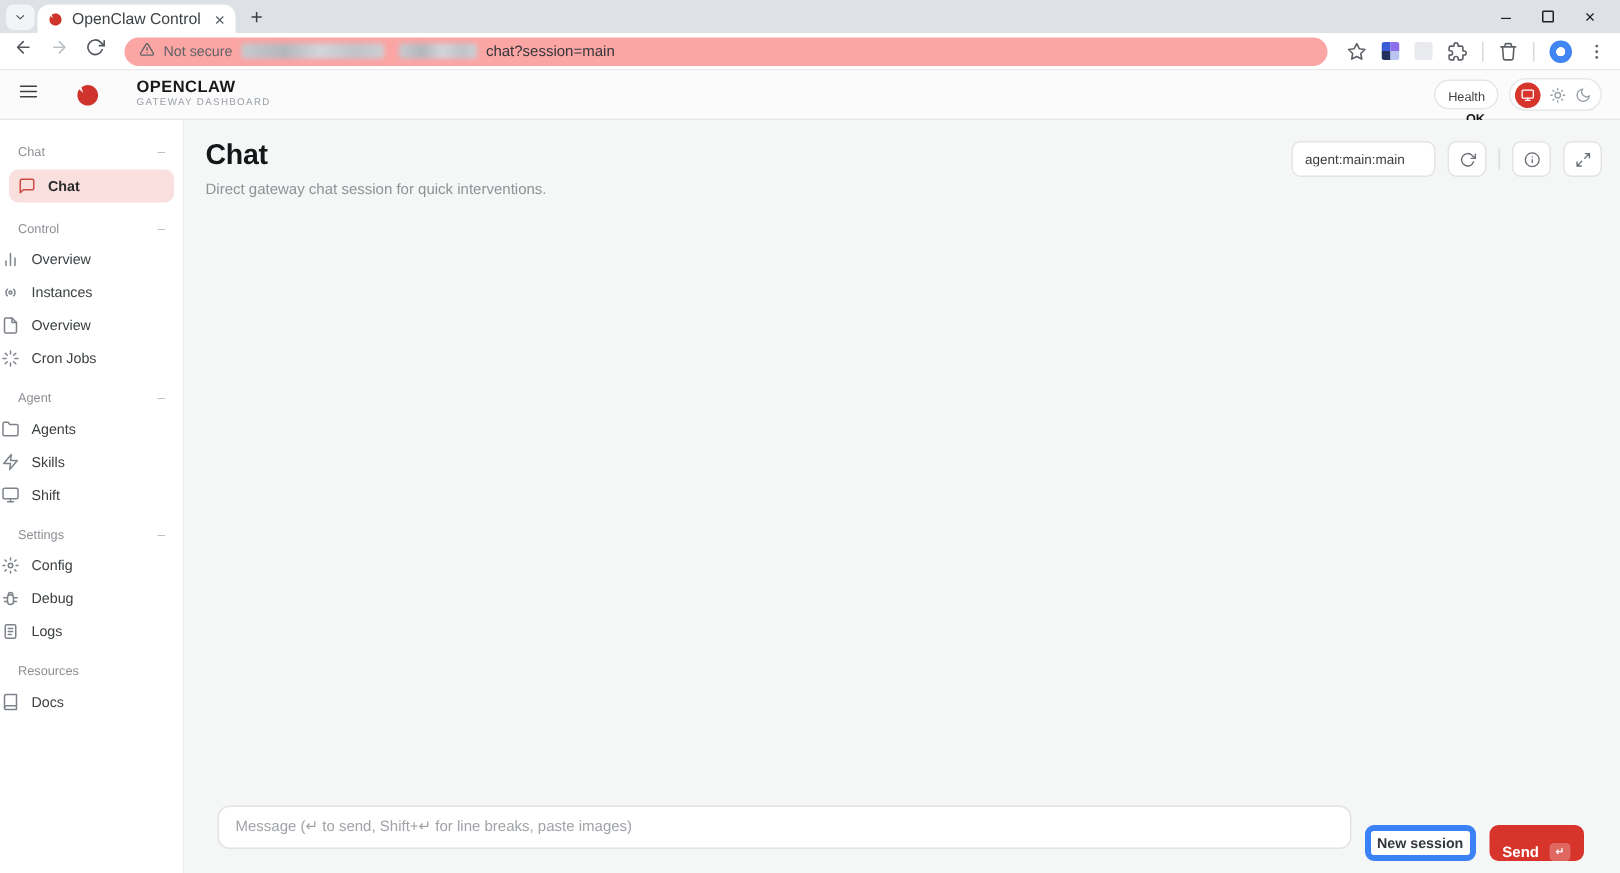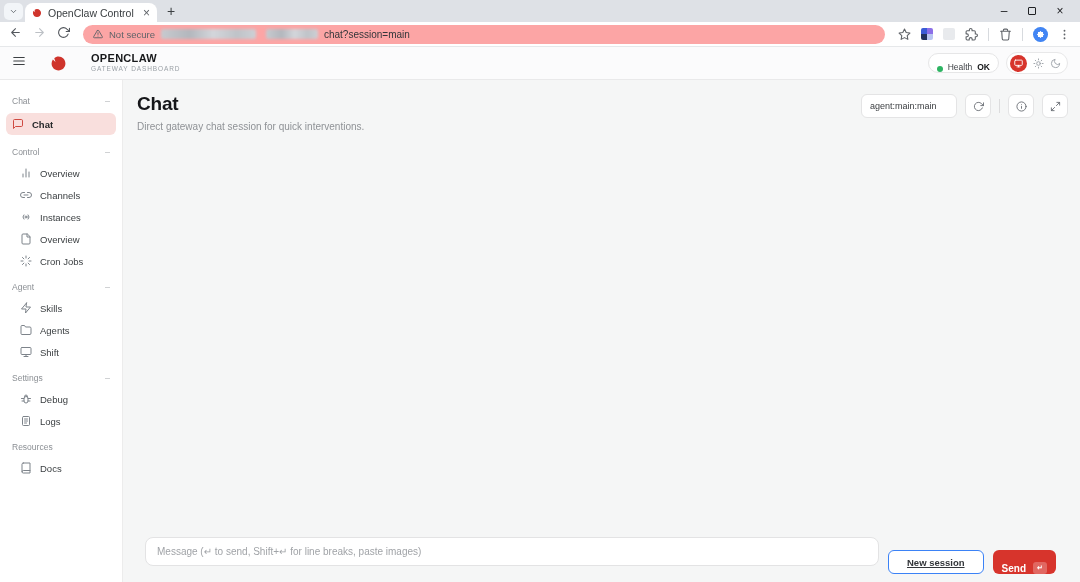--- a/index.html
+++ b/index.html
@@ -42,56 +42,56 @@
   .avatar { width:15px; height:15px; border-radius:50%; background:radial-gradient(circle at 50% 50%, #ffffff 0 28%, #4285f4 30% 60%, #1a73e8 100%); }
 
   
   .app-header { height:33px; background:#fbfbfc; border-bottom:1px solid #e9e9ea; display:flex; align-items:center; padding:0 12px; gap:24px; flex:none; }
   .hamburger { color:#3c4043; } .hamburger .ic { width:14px; height:14px; stroke-width:1.8; }
   .logo { width:17px; height:17px; }
   .brand { display:flex; flex-direction:column; line-height:1; }
   .brand-name { font-size:11px; font-weight:800; color:#17181a; letter-spacing:.3px; }
   .brand-sub { font-size:6.5px; color:#9aa0a6; letter-spacing:.9px; margin-top:2px; }
   .hdr-right { margin-left:auto; display:flex; align-items:center; gap:7px; }
-  .health-pill { height:20px; border:1px solid #e6e6e7; background:#fff; border-radius:10px; display:flex; align-items:flex-end; gap:5px; padding:0 8px; }
+  .health-pill { height:20px; border:1px solid #e6e6e7; background:#fff; border-radius:10px; display:flex; align-items:flex-end; gap:5px; padding:0 8px;flex-direction:column; }
   .health-dot { width:6px; height:6px; border-radius:50%; background:#2db462; }
   .health-label { font-size:8.5px; color:#3f4246; }
   .health-status { font-size:8.5px; font-weight:700; color:#141517; font-family:Liberation Sans, sans-serif; }
   .theme-group { height:22px; border:1px solid #e8e8e9; background:#fff; border-radius:11px; display:flex; align-items:center; gap:6px; padding:0 3px; }
   .theme-btn { color:#9aa0a6; display:grid; place-items:center; } .theme-btn .ic { width:11px; height:11px; }
   .theme-btn.active { width:17px; height:17px; border-radius:50%; background:#d7342c; color:#fff; }
   .theme-btn.active .ic { width:9px; height:9px; stroke-width:2.4; }
 
   
   .body { flex:1; display:flex; min-height:0; }
   .sidebar { width:123px; background:#fff; border-right:1px solid #ececec; padding-top:6px; flex:none; overflow:hidden; }
   .side-section { display:flex; justify-content:space-between; align-items:center; padding:10px 12px 5px 12px; }
   .side-section .lbl { font-size:8.5px; color:#8b8f94; }
   .side-section .dash { font-size:9px; color:#b7babd; }
-  .side-item { display:flex; align-items:center; gap:8px; padding:5px 20px; color:#7d838a; cursor:default; }
+  .side-item { display:flex; align-items:center; gap:8px; padding:5px 1px; color:#7d838a; cursor:default; }
   .side-item .side-label { font-size:9.5px; color:#3c4043; }
   .side-item.active { margin:2px 6px; padding:5px 6px; border-radius:6px; background:#f9dfdd; color:#cf4a41; }
   .side-item.active .side-label { color:#27292b; font-weight:600; }
 
   .main { flex:1; background:#f5f6f6; display:flex; flex-direction:column; min-width:0; }
   .main-top { display:flex; justify-content:space-between; align-items:flex-start; padding:13px 12px 0 14px; }
   .page-title { font-size:19px; font-weight:700; color:#151619; letter-spacing:-.2px; }
   .page-subtitle { font-size:10px; color:#8f9296; margin-top:6px; }
   .top-controls { display:flex; align-items:center; gap:8px; margin-top:1px; }
   .session-input { width:96px; height:24px; border:1px solid #e4e4e5; border-radius:6px; background:#fff; padding:0 8px; font-size:9px; color:#3a3d40; font-family:"Liberation Sans",sans-serif; outline:none; }
   .icon-btn { width:26px; height:24px; border:1px solid #e4e4e5; border-radius:6px; background:#fff; display:grid; place-items:center; color:#6a6f75; }
   .icon-btn .ic { width:11px; height:11px; }
   .ctl-sep { width:1px; height:14px; background:#dcdcdd; }
 
   .chat-area { flex:1; }
 
   .composer { display:flex; align-items:flex-start; gap:9px; padding:0 24px 8px 22px; }
   .msg-input { flex:1; height:29px; border:1px solid #e3e3e4; border-radius:8px; background:#fff; padding:0 11px; font-size:10px; color:#33363a; font-family:"Liberation Sans",sans-serif; outline:none; }
   .msg-input::placeholder { color:#a0a3a7; }
-  .new-session-btn { margin-top:13px; height:24px; padding:0 18px; background:#fff; border:1px solid #3b82f6; border-radius:6px; font-size:9.5px; font-weight:600; color:#33363a; display:flex; align-items:center;text-decoration:underline; }
+  .new-session-btn { margin-top:13px; height:24px; padding:0 4px; background:#fff; border:4px solid #3b82f6; border-radius:6px; font-size:9.5px; font-weight:600; color:#33363a; display:flex; align-items:center; }
   .send-btn { margin-top:13px; height:24px; padding:0 9px; background:#d7342c; border:none; border-radius:6px; color:#fff; font-size:10px; font-weight:600; display:flex; align-items:flex-end; gap:7px; }
   .send-badge { min-width:14px; height:12px; padding:0 2px; border-radius:3px; background:rgba(255,255,255,.25); font-size:7px; display:grid; place-items:center; }
 </style>
 </head>
 <body>
 
 <div class="screen">
 
   <div class="tabstrip">
     <div class="tab-search">
@@ -235,26 +235,20 @@
         <span class="dash">–</span>
       </div>
       <div class="side-item">
         <svg class="ic" viewBox="0 0 24 24">
             <path d="M18 20V10M12 20V4M6 20v-6"></path>
           </svg>
         <span class="side-label">Overview</span>
       </div>
       <div class="side-item">
         <svg class="ic" viewBox="0 0 24 24">
-            <path d="M15 7h3a5 5 0 0 1 0 10h-3M9 17H6A5 5 0 0 1 6 7h3M8 12h8"></path>
-          </svg>
-        <span class="side-label">Channels</span>
-      </div>
-      <div class="side-item">
-        <svg class="ic" viewBox="0 0 24 24">
             <circle cx="12" cy="12" r="2"></circle>
             <path d="M16.24 7.76a6 6 0 0 1 0 8.49M7.76 16.24a6 6 0 0 1 0-8.49"></path>
           </svg>
         <span class="side-label">Instances</span>
       </div>
       <div class="side-item">
         <svg class="ic" viewBox="0 0 24 24">
             <path d="M14 2H6a2 2 0 0 0-2 2v16a2 2 0 0 0 2 2h12a2 2 0 0 0 2-2V8z"></path>
             <path d="M14 2v6h6"></path>
           </svg>
@@ -266,41 +260,48 @@
           </svg>
         <span class="side-label">Cron Jobs</span>
       </div>
 
       <div class="side-section">
         <span class="lbl">Agent</span>
         <span class="dash">–</span>
       </div>
       <div class="side-item">
         <svg class="ic" viewBox="0 0 24 24">
+            <path d="M22 19a2 2 0 0 1-2 2H4a2 2 0 0 1-2-2V5a2 2 0 0 1 2-2h5l2 3h9a2 2 0 0 1 2 2z"></path>
+          </svg>
+        <span class="side-label">Agents</span>
+      </div>
+      <div class="side-item">
+        <svg class="ic" viewBox="0 0 24 24">
             <path d="M13 2L3 14h9l-1 8 10-12h-9l1-8z"></path>
           </svg>
         <span class="side-label">Skills</span>
-      </div>
-      <div class="side-item">
-        <svg class="ic" viewBox="0 0 24 24">
-            <path d="M22 19a2 2 0 0 1-2 2H4a2 2 0 0 1-2-2V5a2 2 0 0 1 2-2h5l2 3h9a2 2 0 0 1 2 2z"></path>
-          </svg>
-        <span class="side-label">Agents</span>
       </div>
       <div class="side-item">
         <svg class="ic" viewBox="0 0 24 24">
             <rect x="2" y="3" width="20" height="14" rx="2"></rect>
             <path d="M8 21h8M12 17v4"></path>
           </svg>
         <span class="side-label">Shift</span>
       </div>
 
       <div class="side-section">
         <span class="lbl">Settings</span>
         <span class="dash">–</span>
+      </div>
+      <div class="side-item">
+        <svg class="ic" viewBox="0 0 24 24">
+            <circle cx="12" cy="12" r="3"></circle>
+            <path d="M12 2v2.5M12 19.5V22M2 12h2.5M19.5 12H22M4.6 4.6l1.8 1.8M17.6 17.6l1.8 1.8M19.4 4.6l-1.8 1.8M6.4 17.6l-1.8 1.8"></path>
+          </svg>
+        <span class="side-label">Config</span>
       </div>
       <div class="side-item">
         <svg class="ic" viewBox="0 0 24 24">
             <rect x="8" y="7" width="8" height="13" rx="4"></rect>
             <path d="M9 7a3 3 0 0 1 6 0M8 11H3M8 16H4M16 11h5M16 16h4"></path>
           </svg>
         <span class="side-label">Debug</span>
       </div>
       <div class="side-item">
         <svg class="ic" viewBox="0 0 24 24">

